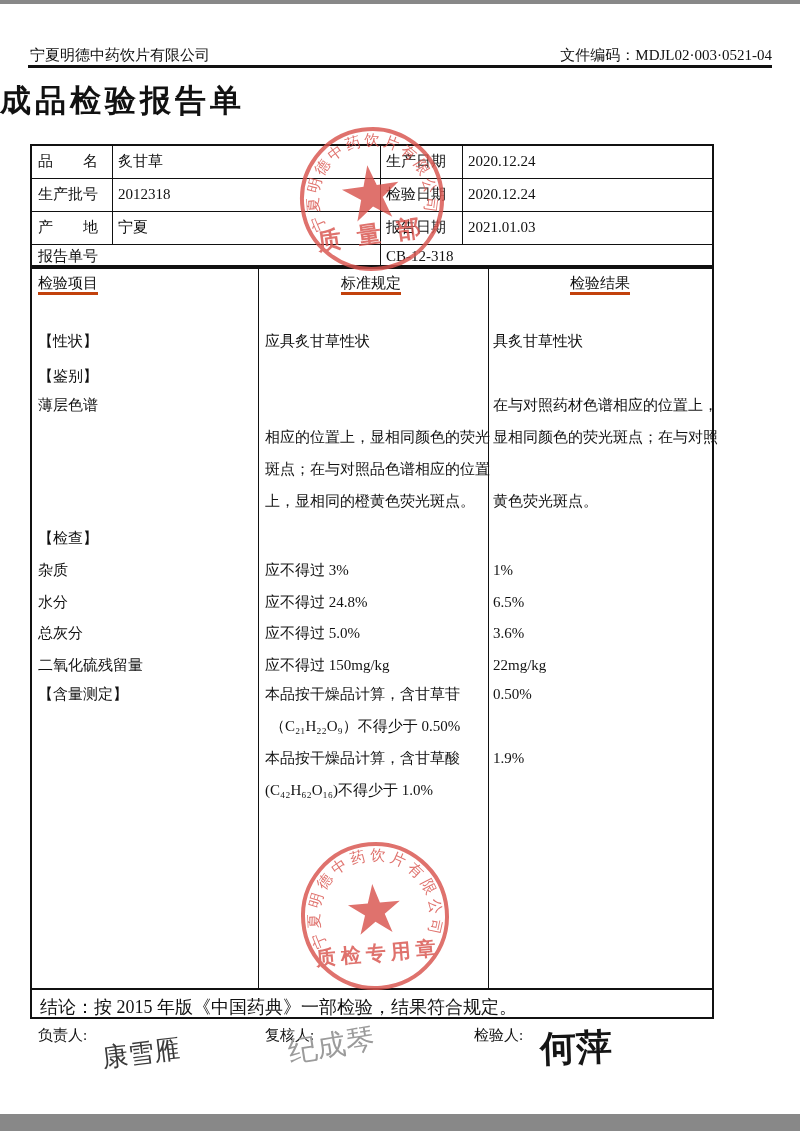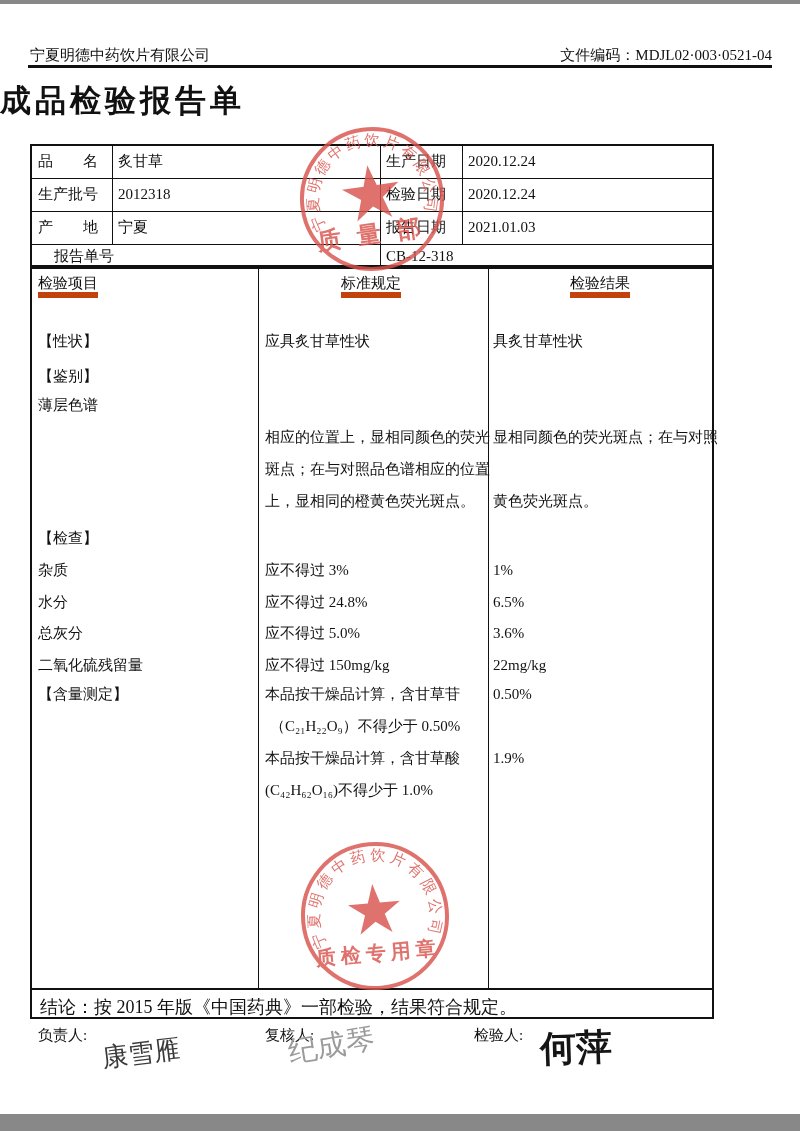--- a/index.html
+++ b/index.html
@@ -22,21 +22,21 @@
   }
 
   
   .info-box { left: 30px; top: 140px; width: 684px; height: 123px; border: 2px solid #111; }
   .hline { position: absolute; left: 0; width: 100%; height: 1px; background: #111; }
   .vline { position: absolute; top: 0; width: 1px; background: #111; }
 
   
   .main-box { left: 30px; top: 263px; width: 684px; height: 723px; border: 2px solid #111; }
   .col-head { font-size: 15px; }
-  .col-head span { border-bottom: 6px solid #c2410c; padding-bottom: 1px; }
+  .col-head span { border-bottom: 3px solid #c2410c; padding-bottom: 1px; }
   .center-col { text-align: center; }
 
   
   .conclusion-box {
     left: 30px; top: 986px; width: 684px; height: 29px;
     border: 2px solid #111; border-top: none;
   }
   .conclusion-text { left: 8px; top: 5px; font-size: 18px; }
   .sig-label { font-size: 15px; top: 1022px; }
   .sig-name { font-family: "Liberation Serif", serif; }
@@ -73,21 +73,21 @@
   <div class="abs t15" style="left:38px;top:181px">生产批号</div>
   <div class="abs t15" style="left:118px;top:181px">2012318</div>
   <div class="abs t15" style="left:386px;top:181px">检验日期</div>
   <div class="abs t15" style="left:468px;top:181px">2020.12.24</div>
 
   <div class="abs t15" style="left:38px;top:214px">产　　地</div>
   <div class="abs t15" style="left:118px;top:214px">宁夏</div>
   <div class="abs t15" style="left:386px;top:214px">报告日期</div>
   <div class="abs t15" style="left:468px;top:214px">2021.01.03</div>
 
-  <div class="abs t15" style="left:54px;top:243px">报告单号</div>
+  <div class="abs t15" style="left:38px;top:243px">报告单号</div>
   <div class="abs t15" style="left:386px;top:243px">CB-12-318</div>
 
   <div class="abs main-box">
     <div class="vline" style="left:226px;height:719px"></div>
     <div class="vline" style="left:456px;height:719px"></div>
   </div>
 
   <div class="abs col-head" style="left:38px;top:270px"><span>检验项目</span></div>
   <div class="abs col-head center-col" style="left:256px;top:270px;width:230px"><span>标准规定</span></div>
   <div class="abs col-head center-col" style="left:486px;top:270px;width:228px"><span>检验结果</span></div>
@@ -95,20 +95,21 @@
   <div class="abs t15" style="left:38px;top:328px">【性状】</div>
   <div class="abs t15" style="left:265px;top:328px">应具炙甘草性状</div>
   <div class="abs t15" style="left:493px;top:328px">具炙甘草性状</div>
 
   <div class="abs t15" style="left:38px;top:363px">【鉴别】</div>
 
   <div class="abs t15" style="left:38px;top:392px">薄层色谱</div>
   <div class="abs t15" style="left:265px;top:424px">相应的位置上，显相同颜色的荧光</div>
   <div class="abs t15" style="left:265px;top:456px">斑点；在与对照品色谱相应的位置</div>
   <div class="abs t15" style="left:265px;top:488px">上，显相同的橙黄色荧光斑点。</div>
+  <div class="abs t15" style="left:493px;top:392px">在与对照药材色谱相应的位置上，</div>
   <div class="abs t15" style="left:493px;top:424px">显相同颜色的荧光斑点；在与对照</div>
   <div class="abs t15" style="left:493px;top:488px">黄色荧光斑点。</div>
 
   <div class="abs t15" style="left:38px;top:525px">【检查】</div>
 
   <div class="abs t15" style="left:38px;top:557px">杂质</div>
   <div class="abs t15" style="left:265px;top:557px">应不得过 3%</div>
   <div class="abs t15" style="left:493px;top:557px">1%</div>
 
   <div class="abs t15" style="left:38px;top:589px">水分</div>

